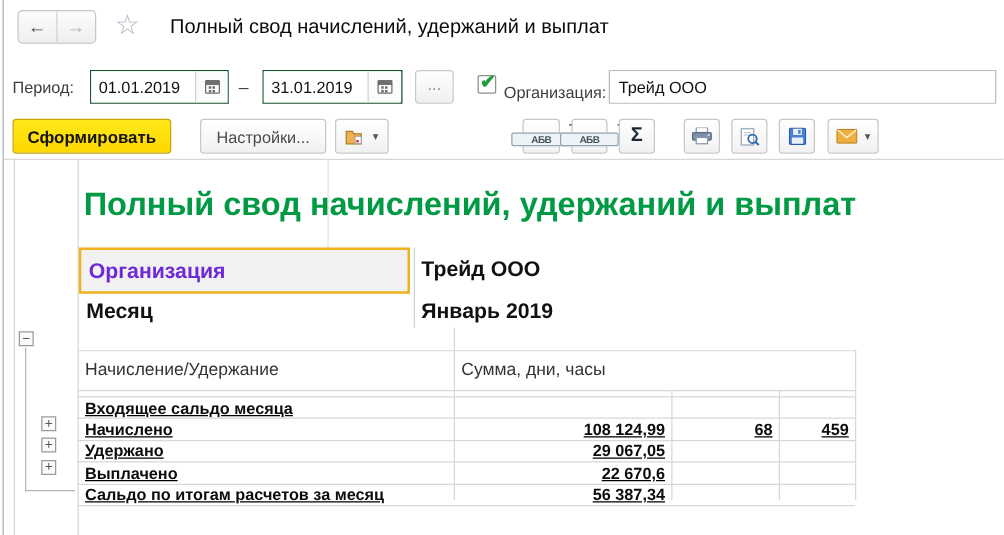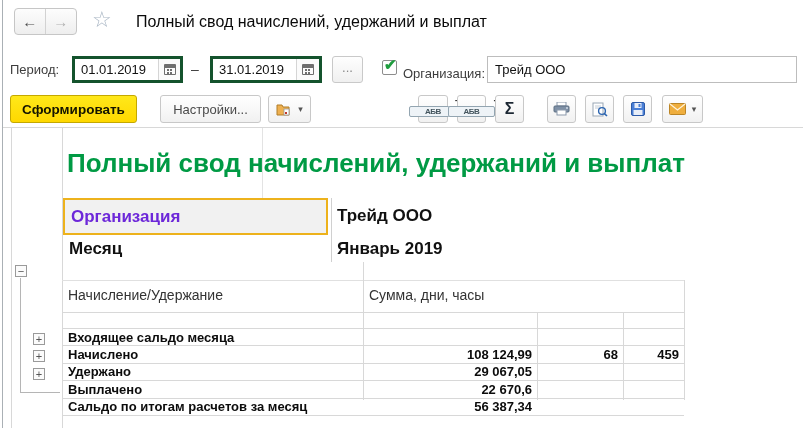--- a/index.html
+++ b/index.html
@@ -14,21 +14,21 @@
   .navgroup { left:14px; top:8px; width:63px; height:27px; display:flex; border:1px solid #c6c6c6;
               border-radius:4px; background:linear-gradient(#fdfdfd,#eeeeee); overflow:hidden; }
   .navbtn { width:50%; display:flex; align-items:center; justify-content:center; font-size:15px; cursor:pointer; }
   .navbtn.back { border-right:1px solid #d2d2d2; color:#4a4a4a; }
   .navbtn.fwd { color:#b3b3b3; }
   .star { left:92px; top:8px; font-size:22px; color:#a9b6c4; line-height:24px; }
   .wintitle { left:136px; top:13px; font-size:16px; color:#0a0a0a; white-space:nowrap; }
 
   
   .flabel { font-size:13px; color:#3d3d3d; white-space:nowrap; }
-  .datewrap { top:56px; height:27px; display:flex; border:3px solid #14532d; background:#fff; }
+  .datewrap { top:56px; height:27px; display:flex; border:1px solid #14532d; background:#fff; }
   .datewrap input { border:0; outline:0; width:83px; padding-left:6px; font:13px "Liberation Sans",sans-serif; color:#111; }
   .calbtn { width:26px; border-left:1px solid #d5d5d5; background:#fbfbfb; display:flex; align-items:center; justify-content:center; cursor:pointer; }
   .cal-ic { width:12px; height:11px; border:1px solid #6f6f6f; border-top:4px solid #6f6f6f; border-radius:1px; position:relative; }
   .cal-ic::after { content:""; position:absolute; left:2px; top:1px; width:2px; height:2px; background:#6f6f6f;
                    box-shadow:3px 0 0 #6f6f6f, 0 3px 0 #6f6f6f, 3px 3px 0 #6f6f6f; }
   .dash { left:191px; top:61px; font-size:14px; color:#444; }
   .morebtn { left:332px; top:56px; width:31px; height:27px; border:1px solid #c9c9c9; border-radius:3px;
              background:linear-gradient(#fefefe,#f0f0f0); color:#8a8a8a; font-size:13px; text-align:center; line-height:22px; cursor:pointer; }
   .checkbox { left:382px; top:60px; width:15px; height:15px; border:1px solid #8d8d8d; border-radius:2px; background:#fff; cursor:pointer; }
   .checkbox .mark { position:absolute; left:1px; top:-5px; font-size:15px; color:#1f9d3f; font-weight:bold; }
@@ -48,21 +48,21 @@
   .abc-sign { position:absolute; right:-4px; top:-7px; font-size:10px; font-weight:bold; color:#333; }
   .sigma { font-size:16px; font-weight:bold; color:#1c2733; }
 
   
   .rep-title { left:67px; top:148px; font-size:26px; font-weight:bold; color:#009a44; white-space:nowrap; }
   .orgcell { left:63px; top:198px; width:265px; height:37px; border:2px solid #edb21c; background:#f1f1f1;
              font-size:17px; font-weight:bold; color:#6d28d9; line-height:33px; padding-left:6px; cursor:pointer; }
   .bigval { font-size:17px; font-weight:bold; color:#111; white-space:nowrap; }
   .colhead { font-size:14px; color:#333; white-space:nowrap; }
 
-  .datarows { left:62px; top:328px; width:622px; border-top:1px solid #d8d8d8; }
+  .datarows { left:62px; top:317px; width:622px; border-top:1px solid #d8d8d8;text-decoration:underline; }
   .dr { display:flex; align-items:center; height:17.4px; border-bottom:1px solid #d8d8d8; font-size:13px; font-weight:bold; color:#0c0c0c; }
   .dc-label { width:301px; padding-left:6px; white-space:nowrap; overflow:hidden; }
   .dc-sum   { width:174px; text-align:right; padding-right:5px; }
   .dc-days  { width:86px;  text-align:right; padding-right:5px; }
   .dc-hours { width:61px;  text-align:right; padding-right:5px; }
 
   .treebox { position:absolute; width:12px; height:12px; border:1px solid #9a9a9a; background:#fbfbfb;
              font-size:11px; line-height:10px; text-align:center; color:#555; cursor:pointer; }
   .treeline { position:absolute; background:#b5b5b5; }
 </style>

